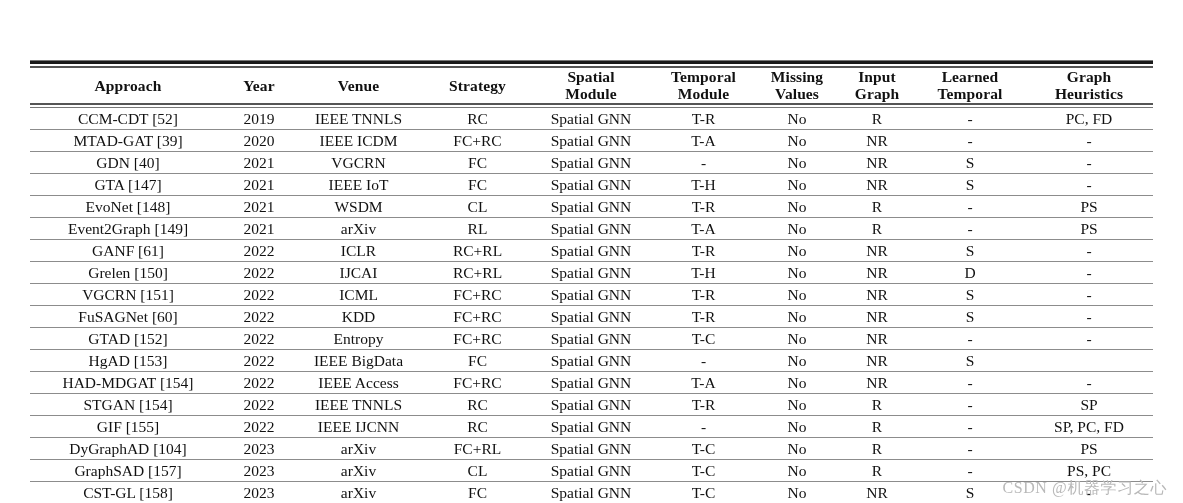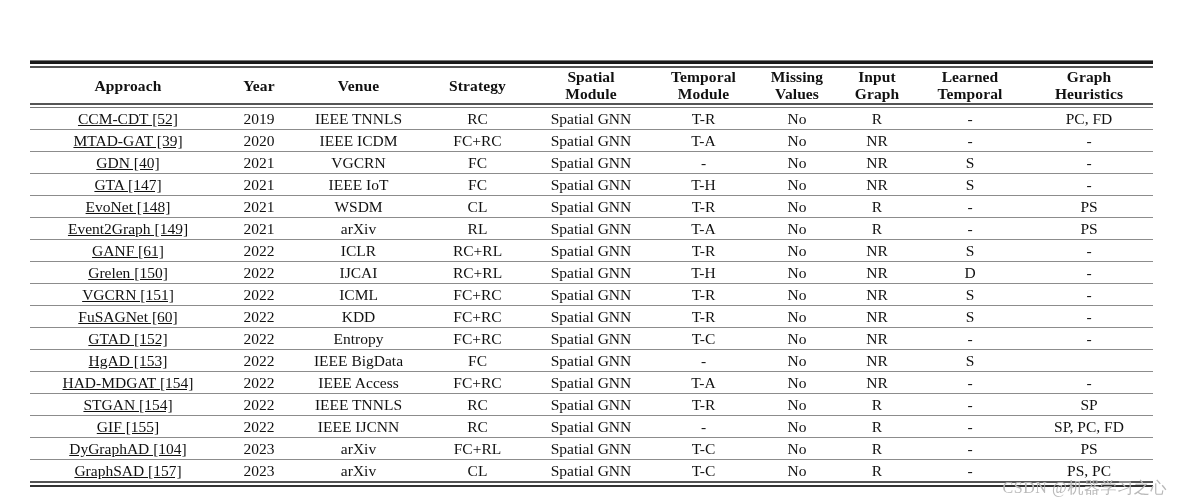--- a/index.html
+++ b/index.html
@@ -88,21 +88,20 @@
     height: 21px;
     line-height: 21px;
     border-top: 1px solid #8c8c8c;
   }
   tbody tr.data-row:first-child td {
     border-top: none;
   }
   td.col-approach {
     text-align: left;
     padding-left: 14px;
-    text-decoration: underline;
   }
 
   
   col.c-approach   { width: 196px; }
   col.c-year       { width: 66px; }
   col.c-venue      { width: 133px; }
   col.c-strategy   { width: 105px; }
   col.c-spatial    { width: 122px; }
   col.c-temporal   { width: 103px; }
   col.c-missing    { width: 84px; }
@@ -394,20 +393,32 @@
           <td>2023</td>
           <td>arXiv</td>
           <td>CL</td>
           <td>Spatial GNN</td>
           <td>T-C</td>
           <td>No</td>
           <td>R</td>
           <td>-</td>
           <td>PS, PC</td>
         </tr>
+        <tr class="data-row">
+          <td class="col-approach">CST-GL [158]</td>
+          <td>2023</td>
+          <td>arXiv</td>
+          <td>FC</td>
+          <td>Spatial GNN</td>
+          <td>T-C</td>
+          <td>No</td>
+          <td>NR</td>
+          <td>S</td>
+          <td>-</td>
+        </tr>
       </tbody>
 
     <tfoot>
       <tr class="toprule-row">
         <td colspan="10">
           <div class="rule-mid"></div>
           <div class="rule-gap"></div>
           <div class="rule-bottom"></div>
         </td>
       </tr>

